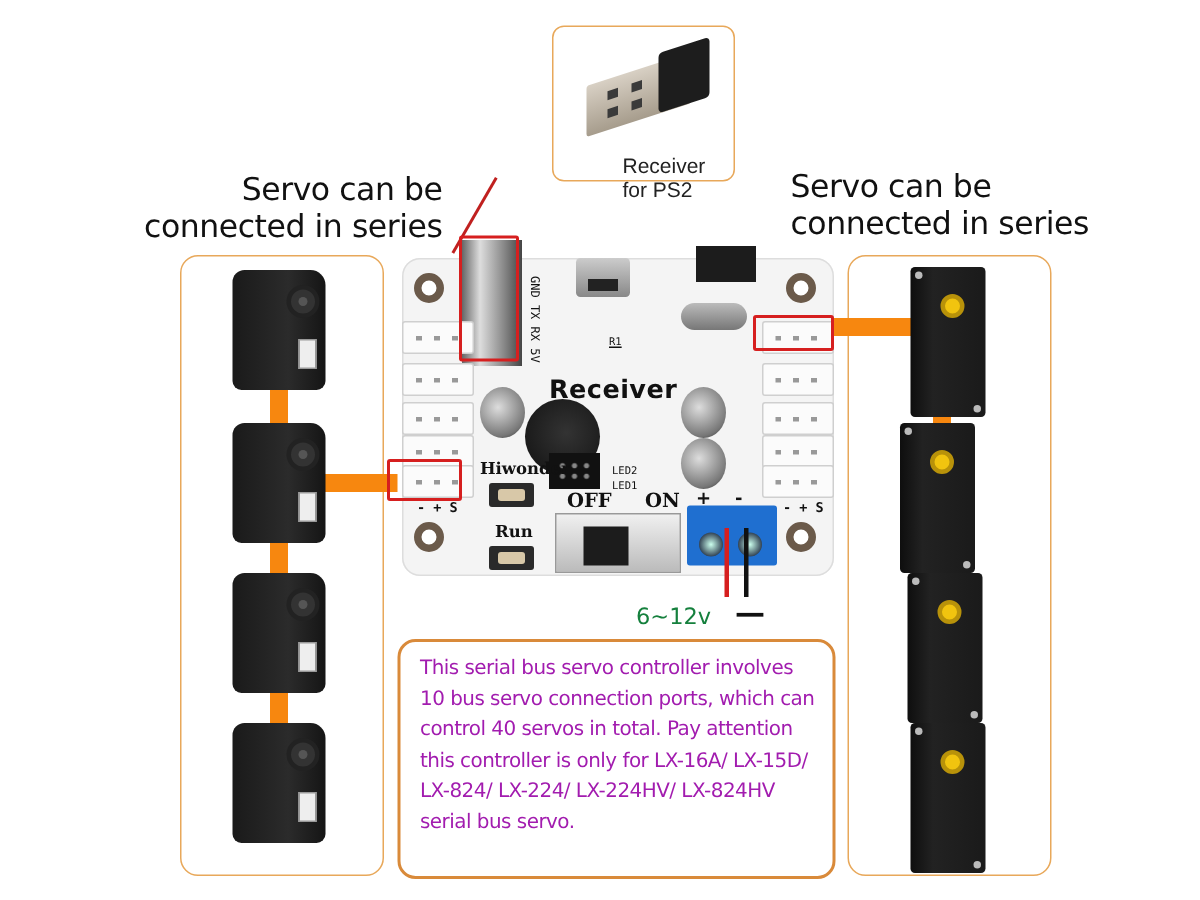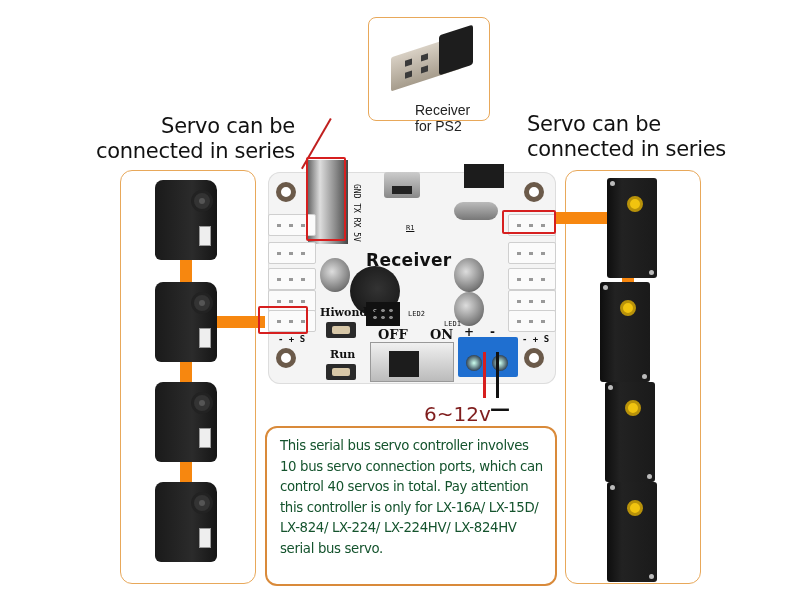--- a/index.html
+++ b/index.html
@@ -103,33 +103,33 @@
     .slide-switch::after { content: ""; position: absolute; left: 18px; top: 8px; width: 30px; height: 26px; background: #1c1c1c; }
     .terminal { position: absolute; left: 190px; top: 165px; width: 60px; height: 40px; background: #1f6fd0; border-radius: 2px; }
     .terminal .screw { position: absolute; top: 18px; width: 16px; height: 16px; border-radius: 50%; background: radial-gradient(circle,#cfe,#345 70%); }
 
     .pcb-text { position: absolute; font-family: "DejaVu Serif", serif; color: #111; font-weight: bold; white-space: nowrap; }
     .pcb-small { position: absolute; font-family: "DejaVu Sans Mono", monospace; font-size: 7px; color: #111; white-space: nowrap; }
     .brand { position: absolute; left: 98px; top: 78px; font-family: "DejaVu Sans", sans-serif; font-weight: bold; font-size: 17px; color: #111; letter-spacing: 0.3px; }
     .vert { writing-mode: vertical-rl; }
 
     
-    .volt { position: absolute; left: 424px; top: 402px; color: #7f1d1d; font-family: "DejaVu Sans", sans-serif; font-size: 20px; }
+    .volt { position: absolute; left: 424px; top: 402px; color: #15803d; font-family: "DejaVu Sans", sans-serif; font-size: 15px; }
     .minus { position: absolute; left: 490px; top: 396px; color: #111; font-family: "DejaVu Sans", sans-serif; font-size: 20px; font-weight: bold; }
     .lead-red { position: absolute; left: 483px; top: 352px; width: 3px; height: 46px; background: #d61f1f; }
     .lead-black { position: absolute; left: 496px; top: 352px; width: 3px; height: 46px; background: #111; }
 
     
     .desc-box {
       position: absolute; left: 265px; top: 426px; width: 292px; height: 160px;
       border: 2px solid #d98a3a; border-radius: 12px; background: #fff;
       padding: 8px 10px 0 13px;
     }
     .desc-text {
-      font-family: "DejaVu Sans", sans-serif; font-size: 13.3px; line-height: 20.5px; color: #14532d; letter-spacing: -0.35px;
+      font-family: "DejaVu Sans", sans-serif; font-size: 13.3px; line-height: 20.5px; color: #a21caf; letter-spacing: -0.35px;
     }
   </style>
 </head>
 <body>
 
 <div class="series-title left">
   <div>Servo can be</div>
   <div>connected in series</div>
 </div>
 <div class="series-title right">
@@ -227,21 +227,21 @@
   <div class="conn" style="left:240px;top:118px;"></div>
   <div class="conn" style="left:240px;top:138px;"></div>
 
   <div class="cap" style="left:52px;top:86px;"></div>
   <div class="cap" style="left:186px;top:86px;"></div>
   <div class="cap" style="left:186px;top:120px;"></div>
   <div class="buzzer"></div>
   <div class="header"></div>
 
   <div class="pcb-small" style="left:140px;top:138px;">LED2</div>
-  <div class="pcb-small" style="left:140px;top:148px;margin-left:36px;">LED1</div>
+  <div class="pcb-small" style="left:140px;top:148px;">LED1</div>
 
   <div class="pcb-text" style="left:52px;top:134px;font-size:11px;">Hiwonder</div>
   <div class="btn-tact" style="left:58px;top:150px;"></div>
   <div class="pcb-text" style="left:62px;top:176px;font-size:11px;">Run</div>
   <div class="btn-tact" style="left:58px;top:192px;"></div>
 
   <div class="pcb-text" style="left:110px;top:155px;font-size:13px;">OFF</div>
   <div class="pcb-text" style="left:162px;top:155px;font-size:13px;">ON</div>
   <div class="slide-switch"></div>
 

